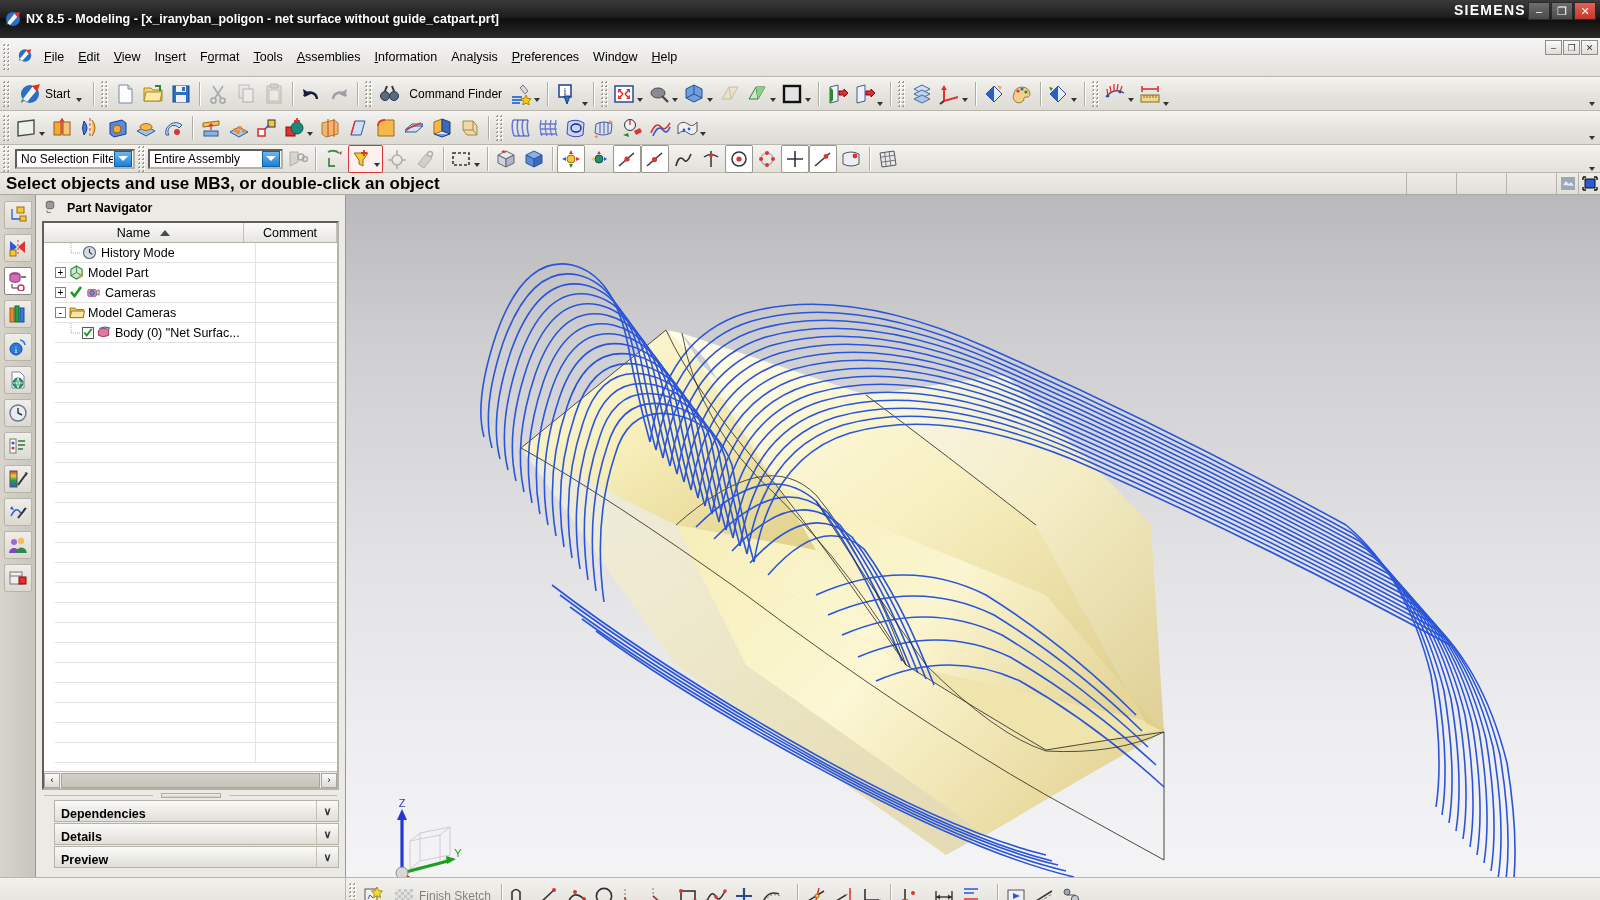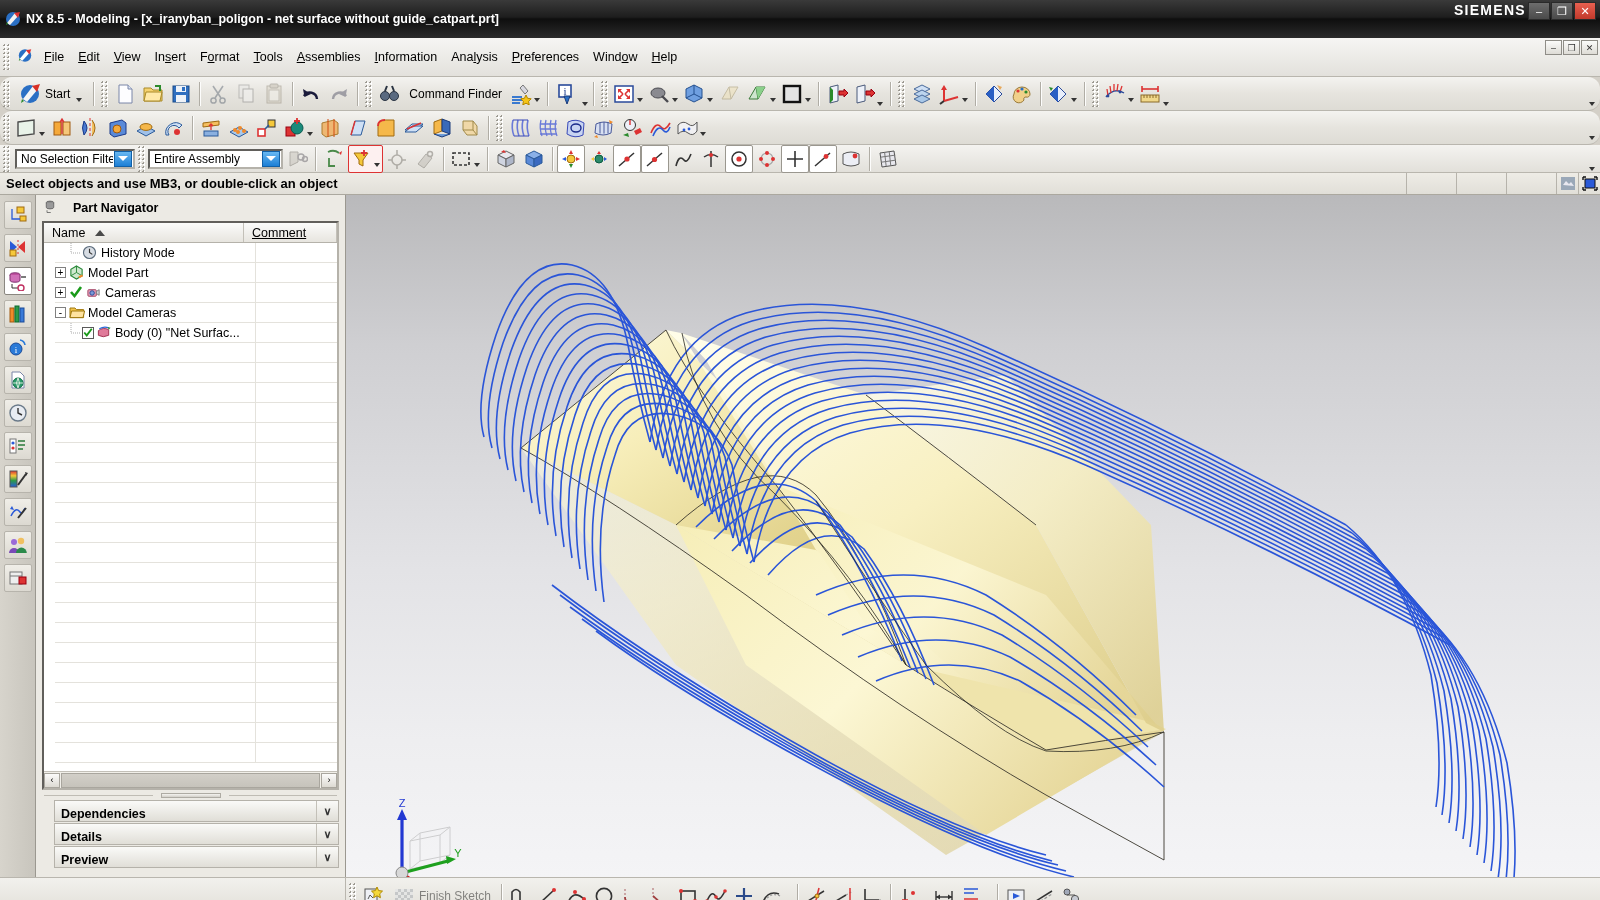--- a/index.html
+++ b/index.html
@@ -30,21 +30,21 @@
     display:flex; align-items:center; border-bottom:1px solid #b9b6ae; position:relative;
   }
   .menu-item{ padding:2px 7px 3px 7px; font-size:12.5px; color:#000; cursor:default; white-space:nowrap;}
   .menu-item u{ text-decoration:underline; }
   #menu-winbtns{ position:absolute; right:2px; top:2px; display:flex;}
   .mwb{ width:17px;height:15px; border:1px solid #8f8d87; background:linear-gradient(to bottom,#fbfbfa,#dedcd6);
         margin-left:1px; display:flex;align-items:center;justify-content:center;font-size:9px;color:#333;}
   
   .toolrow{
     height:34px; background:linear-gradient(to bottom,#f4f3f0 0%,#e6e4de 50%,#dedcd5 100%);
-    border-bottom:1px solid #b9b6ae; display:flex; align-items:center; position:relative;border-radius:12px;
+    border-bottom:1px solid #b9b6ae; display:flex; align-items:center; position:relative;
   }
   .tgrip{ width:7px; height:26px; margin:0 3px; flex:none;
     background-image:
       radial-gradient(circle at 1.5px 1.5px,#ffffff 1px, transparent 1.2px),
       radial-gradient(circle at 1.5px 1.5px,#9b9890 1px, transparent 1.2px);
     background-size:4px 4px,4px 4px; background-position:1px 1px,0 0;
   }
   .tsep{ width:1px;height:24px; background:#b0ada5; box-shadow:1px 0 0 #fdfdfc; margin:0 4px; flex:none;}
   .tbtn{ height:28px; min-width:28px; display:flex;align-items:center;justify-content:center;
          border:1px solid transparent; border-radius:2px; position:relative; flex:none; padding:0 1px;}
@@ -58,38 +58,38 @@
            display:flex;align-items:center; }
   .combo{ height:20px; border:2px inset #b5b2aa; background:#fff; display:flex;align-items:center;
           font-size:12px; padding-left:4px; position:relative; }
   .combo .cbtxt{ flex:1; white-space:nowrap; overflow:hidden;}
   .combo .cbarrow{ width:18px;height:16px; margin:1px; background:linear-gradient(to bottom,#68b8f2,#1c7fd6);
                    border:1px solid #1161a8; display:flex;align-items:center;justify-content:center;}
   .combo .cbarrow:after{ content:''; border-left:5px solid transparent;border-right:5px solid transparent;border-top:5px solid #fff;}
   
   #cuebar{ height:22px; background:linear-gradient(to bottom,#eeece6,#e1dfd8); border-bottom:1px solid #aba89f;
            display:flex;align-items:center; position:relative; }
-  #cuetext{ font-size:13px; font-weight:bold; padding-left:6px; }
+  #cuetext{ font-size:17px; font-weight:bold; padding-left:6px; }
   #cuebar .cells{ position:absolute; right:0; top:0; height:21px; display:flex; }
   #cuebar .cell{ width:50px;height:21px; border-left:1px solid #b6b3ab; }
   #cuebar .cellicn{ width:22px;height:21px; border-left:1px solid #b6b3ab; display:flex;align-items:center;justify-content:center;}
   
   #main{ display:flex; height:682px; width:100%; }
   #resbar{ width:36px; background:linear-gradient(to right,#d7d4cc,#c8c5bd); border-right:1px solid #9b9890;
            padding-top:6px; display:flex;flex-direction:column;align-items:center; gap:5px;}
   .resbtn{ width:28px;height:28px; border:1px solid #b7b4ac; background:linear-gradient(to bottom,#f0eee8,#dcd9d1);
            display:flex;align-items:center;justify-content:center; border-radius:2px;}
   .resbtn.active{ background:#fff; border-color:#8a8780; }
   
   #navpanel{ width:310px; background:#eceae4; border-right:1px solid #9b9890; display:flex;flex-direction:column;}
-  #navhdr{ height:26px; display:flex;align-items:center; gap:14px; padding-left:8px;
+  #navhdr{ height:26px; display:flex;align-items:center; gap:8px; padding-left:8px;
            font-weight:bold; font-size:12.5px; background:#eceae4;}
   #treewrap{ flex:1; margin:0 6px; border:2px inset #b5b2aa; background:#fff; display:flex;flex-direction:column; min-height:0;}
   #treehdr{ height:20px; display:flex; background:linear-gradient(to bottom,#fbfbfa,#e7e5df); border-bottom:1px solid #b5b2aa; flex:none;}
-  .thcol{ display:flex;align-items:center; padding-left:8px; font-size:12.5px; border-right:1px solid #c3c0b8; position:relative;}
+  .thcol{ display:flex;align-items:center; padding-left:0; font-size:12.5px; border-right:1px solid #c3c0b8; position:relative;justify-content:center;}
   .thcol .sortarrow{ margin-left:10px; border-left:5px solid transparent;border-right:5px solid transparent;border-bottom:6px solid #4a4a4a;}
   #treebody{ flex:1; overflow:hidden; position:relative;margin-left:11px;}
   .trow{ height:20px; display:flex; align-items:center; border-bottom:1px solid #e4e2dc; font-size:12.5px; position:relative;}
   .trow .c1{ width:200px; display:flex;align-items:center; height:20px; overflow:hidden; white-space:nowrap;}
   .trow .c2{ flex:1; border-left:1px solid #e4e2dc; height:20px;}
   .expander{ width:11px;height:11px; border:1px solid #808080; background:#fff; margin-right:3px;
              display:flex;align-items:center;justify-content:center; font-size:10px; line-height:9px; color:#000; flex:none;}
   .indent{ width:14px; flex:none; }
   .dotline{ width:13px; flex:none; height:20px; }
   .chk{ width:12px;height:12px;border:1px solid #5a5a5a;background:#fff;display:flex;align-items:center;justify-content:center;flex:none;margin-right:2px;}
@@ -843,21 +843,21 @@
       </span>
       <span>Part Navigator</span>
     </div>
 
     <div id="treewrap">
       <div id="treehdr">
         <div class="thcol" style="width:200px;">
           <span>Name</span>
           <span class="sortarrow"></span>
         </div>
-        <div class="thcol" style="flex:1;text-decoration:underline;">
+        <div class="thcol" style="flex:1;">
           <span>Comment</span>
         </div>
       </div>
       <div id="treebody">
 
         <div class="trow">
           <div class="c1">
             <span class="indent"></span>
             <span class="dotline">
               <svg width="13" height="20">

